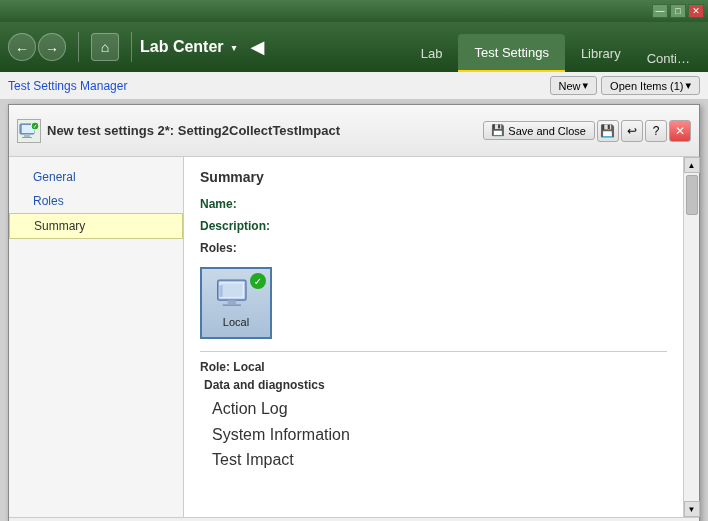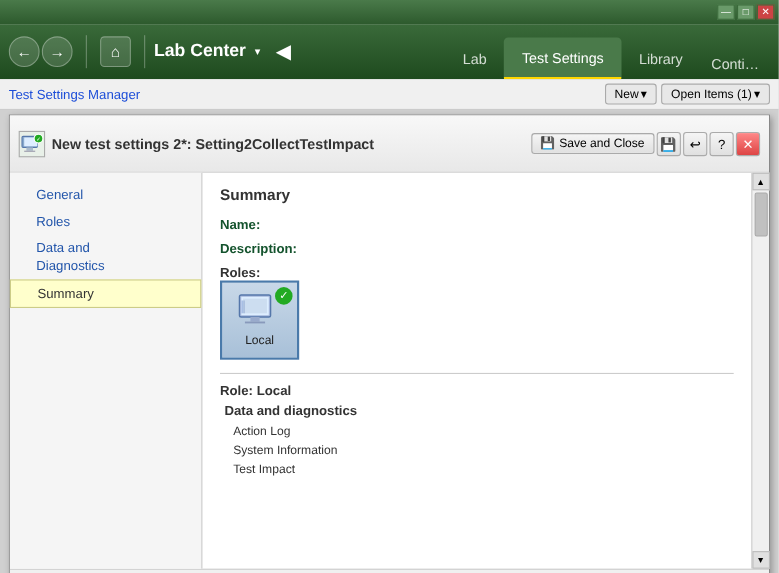--- a/index.html
+++ b/index.html
@@ -253,21 +253,21 @@
       min-width: 80px;
     }
     .field-value {
       font-size: 12px;
       color: #333;
     }
     .field-label-block {
       font-weight: bold;
       font-size: 12px;
       color: #333;
-      margin-bottom: 0;
+      margin-bottom: 12px;
     }
     .roles-container {
       margin-bottom: 12px;
     }
     .role-card {
       width: 72px;
       height: 72px;
       border: 2px solid #4a7aaa;
       background: linear-gradient(to bottom, #c8d8e8, #a8c0d8);
       display: flex;
@@ -305,21 +305,21 @@
       margin-bottom: 4px;
     }
     .diagnostics-label {
       font-weight: bold;
       font-size: 12px;
       color: #333;
       margin-bottom: 4px;
       padding-left: 4px;
     }
     .diagnostic-item {
-      font-size: 11px;
+      font-size: 16px;
       color: #333;
       padding-left: 12px;
       line-height: 1.6;
     }
 
     
     .scrollbar {
       width: 16px;
       background: #f0f0f0;
       border-left: 1px solid #ccc;
@@ -456,21 +456,20 @@
         <span>✕</span>
       </div>
     </div>
   </div>
 
   <div class="dialog-body">
 
     <div class="steps-panel">
       <div class="step-item">General</div>
       <div class="step-item">Roles</div>
-      <div class="step-item" style="line-height:1.3;">Data and<br>Diagnostics</div>
       <div class="step-item active">Summary</div>
     </div>
 
     <div class="content-panel">
       <div class="content-title">Summary</div>
 
       <div class="field-row">
         <span class="field-label">Name:</span>
       </div>
 

